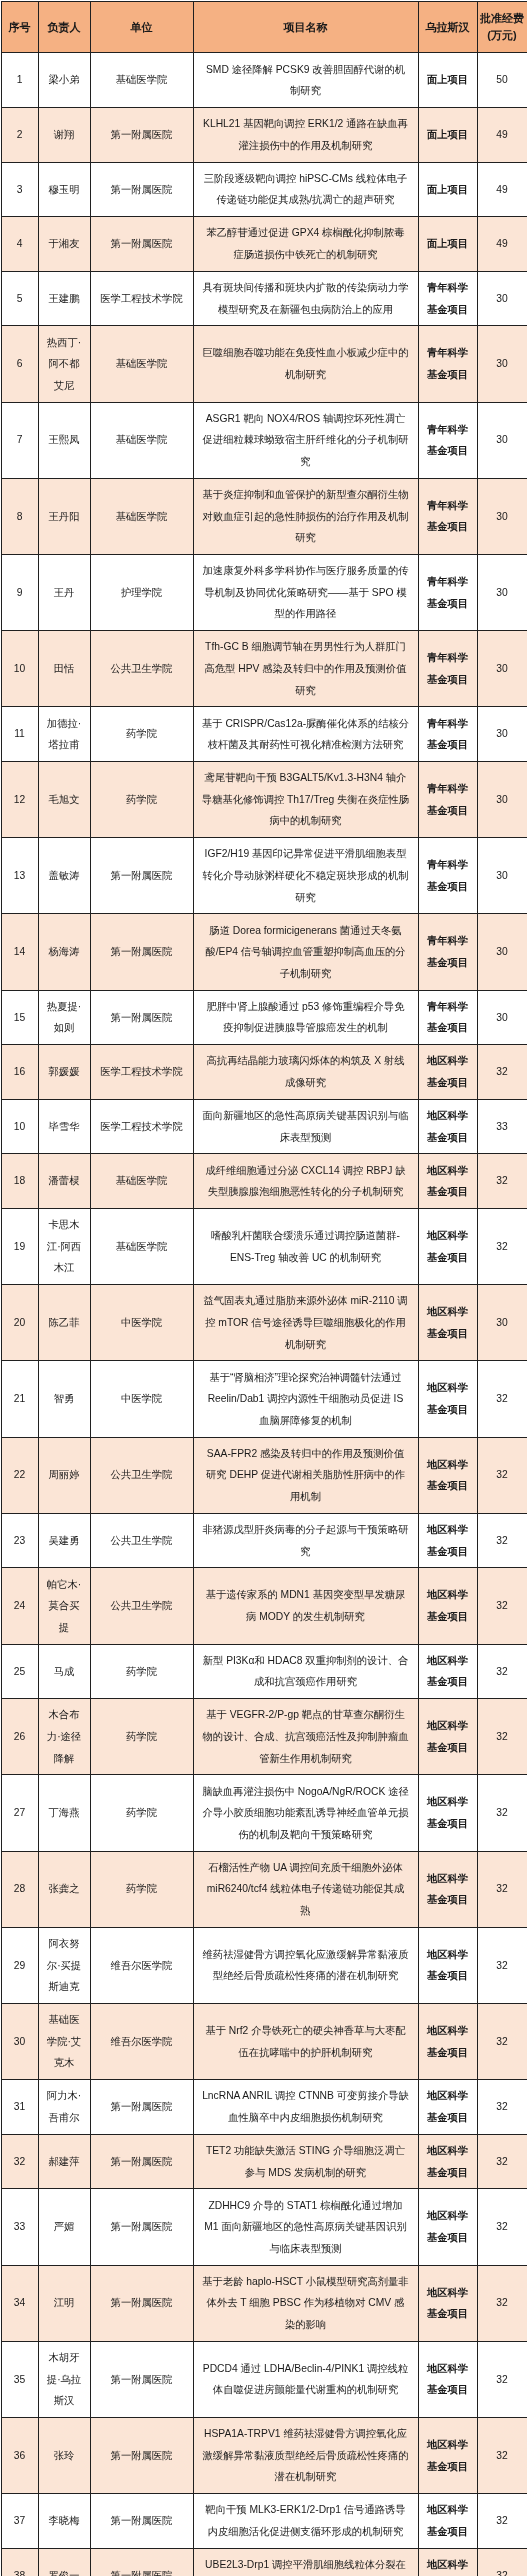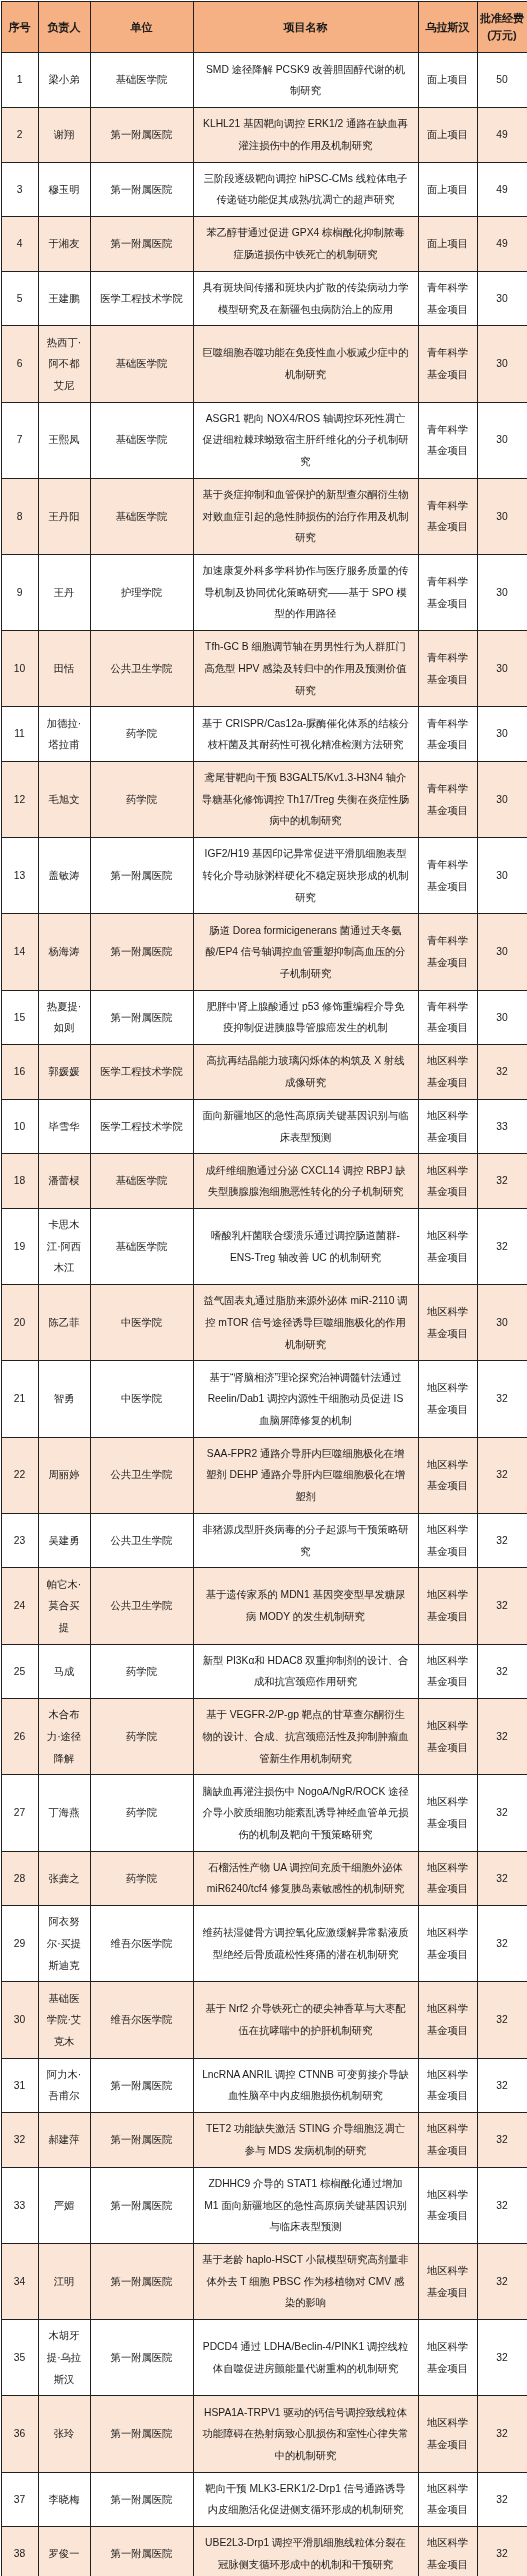--- a/index.html
+++ b/index.html
@@ -14,21 +14,21 @@
   th,td{border:1px solid var(--border-color);text-align:center;vertical-align:middle;overflow-wrap:break-word;}
   th{
     background:var(--header-bg);
     font-size:11px;font-weight:bold;line-height:1.55;
     padding:8.2px 2.1px;white-space:pre-line;
   }
   td{font-size:10.3px;line-height:2.1;padding:5.2px 3.1px;}
   td.c0{padding:5.2px 1px;}
   td.c1{padding:5.2px 5.2px;text-align:center;}
   td.c3{padding:5.2px 8.2px;}
-  td.c4{padding:5.2px 6.7px;}
+  td.c4{padding:5.2px 6.7px;font-weight:bold;}
   tr.even{background:var(--row-alt-bg);}
   col.w0{width:37px}
   col.w1{width:52px}
   col.w2{width:103px}
   col.w3{width:225px}
   col.w4{width:59px}
   col.w5{width:50px}
 </style>
 </head>
 <body>
@@ -219,21 +219,21 @@
         <td class="c1">智勇</td>
         <td class="c2">中医学院</td>
         <td class="c3">基于“肾脑相济”理论探究治神调髓针法通过 Reelin/Dab1 调控内源性干细胞动员促进 IS 血脑屏障修复的机制</td>
         <td class="c4">地区科学基金项目</td>
         <td class="c5">32</td>
       </tr>
       <tr class="even">
         <td class="c0">22</td>
         <td class="c1">周丽婷</td>
         <td class="c2">公共卫生学院</td>
-        <td class="c3">SAA-FPR2 通路介导肝内巨噬细胞极化在增塑剂 DEHP 通路介导肝内巨噬细胞极化在增塑剂</td>
+        <td class="c3">SAA-FPR2 感染及转归中的作用及预测价值研究 DEHP 促进代谢相关脂肪性肝病中的作用机制</td>
         <td class="c4">地区科学基金项目</td>
         <td class="c5">32</td>
       </tr>
       <tr>
         <td class="c0">23</td>
         <td class="c1">吴建勇</td>
         <td class="c2">公共卫生学院</td>
         <td class="c3">非猪源戊型肝炎病毒的分子起源与干预策略研究</td>
         <td class="c4">地区科学基金项目</td>
         <td class="c5">32</td>
@@ -267,21 +267,21 @@
         <td class="c1">丁海燕</td>
         <td class="c2">药学院</td>
         <td class="c3">脑缺血再灌注损伤中 NogoA/NgR/ROCK 途径介导小胶质细胞功能紊乱诱导神经血管单元损伤的机制及靶向干预策略研究</td>
         <td class="c4">地区科学基金项目</td>
         <td class="c5">32</td>
       </tr>
       <tr class="even">
         <td class="c0">28</td>
         <td class="c1">张龚之</td>
         <td class="c2">药学院</td>
-        <td class="c3">石榴活性产物 UA 调控间充质干细胞外泌体 miR6240/tcf4 修复胰岛素敏感性的机制研究</td>
+        <td class="c3">石榴活性产物 UA 调控间充质干细胞外泌体 miR6240/tcf4 线粒体电子传递链功能促其成熟</td>
         <td class="c4">地区科学基金项目</td>
         <td class="c5">32</td>
       </tr>
       <tr>
         <td class="c0">29</td>
         <td class="c1">阿衣努尔·买提斯迪克</td>
         <td class="c2">维吾尔医学院</td>
         <td class="c3">维药祛湿健骨方调控氧化应激缓解异常黏液质型绝经后骨质疏松性疼痛的潜在机制研究</td>
         <td class="c4">地区科学基金项目</td>
         <td class="c5">32</td>
@@ -331,21 +331,21 @@
         <td class="c1">木胡牙提·乌拉斯汉</td>
         <td class="c2">第一附属医院</td>
         <td class="c3">PDCD4 通过 LDHA/Beclin-4/PINK1 调控线粒体自噬促进房颤能量代谢重构的机制研究</td>
         <td class="c4">地区科学基金项目</td>
         <td class="c5">32</td>
       </tr>
       <tr class="even">
         <td class="c0">36</td>
         <td class="c1">张玲</td>
         <td class="c2">第一附属医院</td>
-        <td class="c3">HSPA1A-TRPV1 驱动的钙信号调控致线粒体功能障碍在热射病致心肌损伤和室性心律失常中的机制研究</td>
+        <td class="c3">HSPA1A-TRPV1 维药祛湿健骨方调控氧化应激缓解异常黏液质型绝经后骨质疏松性疼痛的潜在机制研究</td>
         <td class="c4">地区科学基金项目</td>
         <td class="c5">32</td>
       </tr>
       <tr>
         <td class="c0">37</td>
         <td class="c1">李晓梅</td>
         <td class="c2">第一附属医院</td>
         <td class="c3">靶向干预 MLK3-ERK1/2-Drp1 信号通路诱导内皮细胞活化促进侧支循环形成的机制研究</td>
         <td class="c4">地区科学基金项目</td>
         <td class="c5">32</td>

